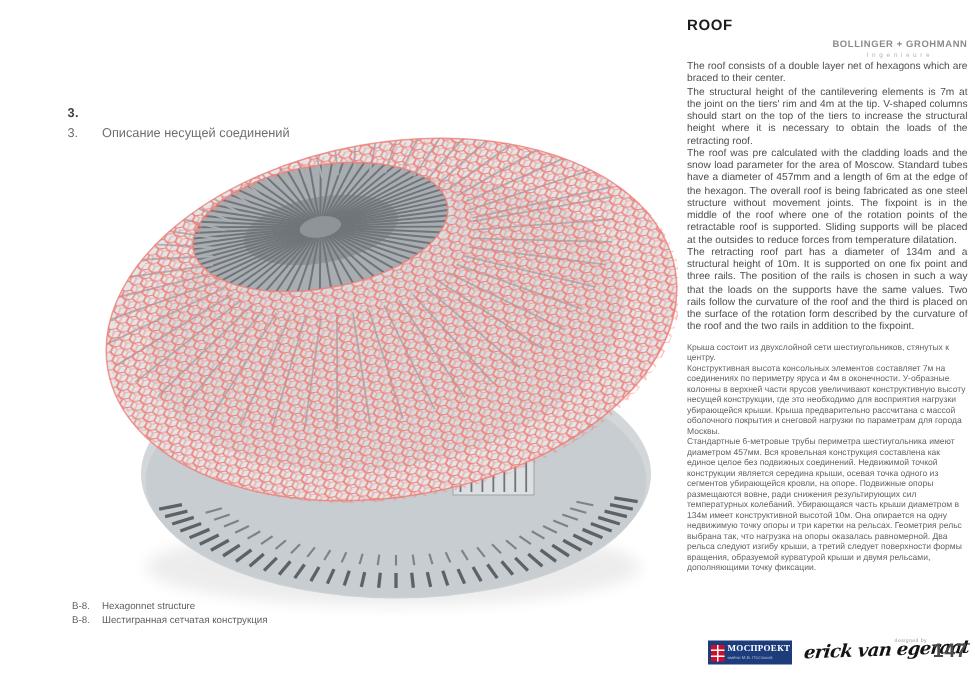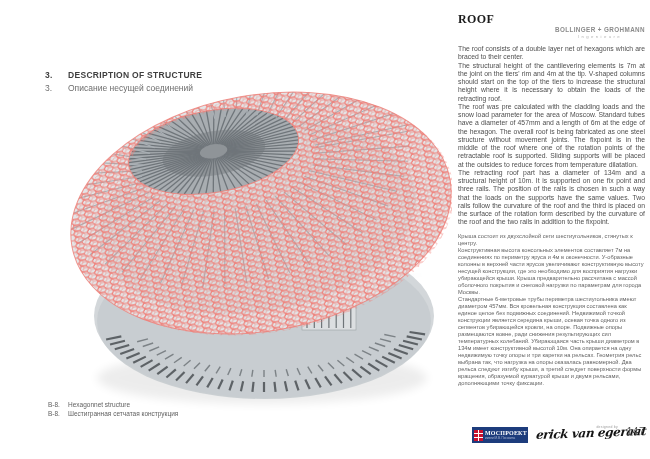--- a/index.html
+++ b/index.html
@@ -23,21 +23,21 @@
     -webkit-mask:radial-gradient(closest-side,rgba(0,0,0,.9),rgba(0,0,0,.45) 55%,transparent 78%);
     mask:radial-gradient(closest-side,rgba(0,0,0,.9),rgba(0,0,0,.45) 55%,transparent 78%);
   }
   .stadium-svg{position:absolute;left:10px;top:0;}
   
   .caption{position:absolute;left:48px;top:400px;width:300px;}
   .cap-row{display:flex;font-size:6.5px;line-height:9px;color:#5f5f5f;}
   .cap-label{width:20px;flex:0 0 20px;}
   
   .right-col{position:absolute;left:458px;top:12px;width:187px;}
-  .roof-title{font-size:12px;font-weight:bold;color:#1c1c1c;letter-spacing:.4px;margin:0 0 2px 0;font-family:Liberation Serif, serif;}
+  .roof-title{font-size:10px;font-weight:bold;color:#1c1c1c;letter-spacing:.4px;margin:0 0 2px 0;}
   .bg-logo{position:absolute;right:0;top:14px;text-align:center;}
   .bg-name{font-size:6.3px;font-weight:bold;color:#8b8b8b;letter-spacing:.4px;white-space:nowrap;}
   .bg-sub{font-size:4.3px;color:#b3b3b3;letter-spacing:2.4px;margin-top:1px;}
   .en-text{margin-top:18px;}
   .en-text p{margin:0;font-size:6.8px;line-height:8.25px;color:#4f4f4f;text-align:justify;}
   .ru-text{margin-top:6px;}
   .ru-text p{margin:0;font-size:5.7px;line-height:7px;color:#646464;text-align:left;}
   
   .footer{position:absolute;left:458px;top:425px;width:190px;height:22px;}
   .mosproekt{
@@ -55,29 +55,28 @@
   .mp-text{color:#fff;line-height:1;}
   .mp-line1{font-family:"Liberation Serif","DejaVu Serif",serif;font-size:6px;font-weight:bold;white-space:nowrap;letter-spacing:.2px;}
   .mp-line2{font-size:3px;color:#aebbd8;white-space:nowrap;margin-top:1px;}
   .signature-block{position:absolute;left:78px;top:0;width:82px;text-align:right;}
   .designed-by{font-size:3.4px;color:#9a9a9a;letter-spacing:.3px;}
   .signature{
     font-family:"DejaVu Serif","Liberation Serif",serif;font-style:italic;font-weight:bold;
     font-size:12px;color:#141414;transform:rotate(-2deg) skewX(-8deg);transform-origin:left center;
     white-space:nowrap;letter-spacing:-.4px;line-height:13px;
   }
-  .page-number{position:absolute;right:3px;top:1px;font-size:10px;font-weight:normal;color:#4a4a4a;letter-spacing:.5px;}
+  .page-number{position:absolute;right:3px;top:1px;font-size:13px;font-weight:bold;color:#4a4a4a;letter-spacing:.5px;}
 </style>
 </head>
 <body>
 
 <div class="section-head">
   <div class="sh-row sh-en">
     <span class="sh-num">3.</span>
-    <span>DESCRIPTION OF STRUCTURE</span>
   </div>
   <div class="sh-row sh-ru">
     <span class="sh-num">3.</span>
     <span>Описание несущей соединений</span>
   </div>
 </div>
 
 <div class="figure-wrap">
   <div class="burst"></div>
   <svg class="stadium-svg" width="400" height="345" viewBox="0 0 400 345">

